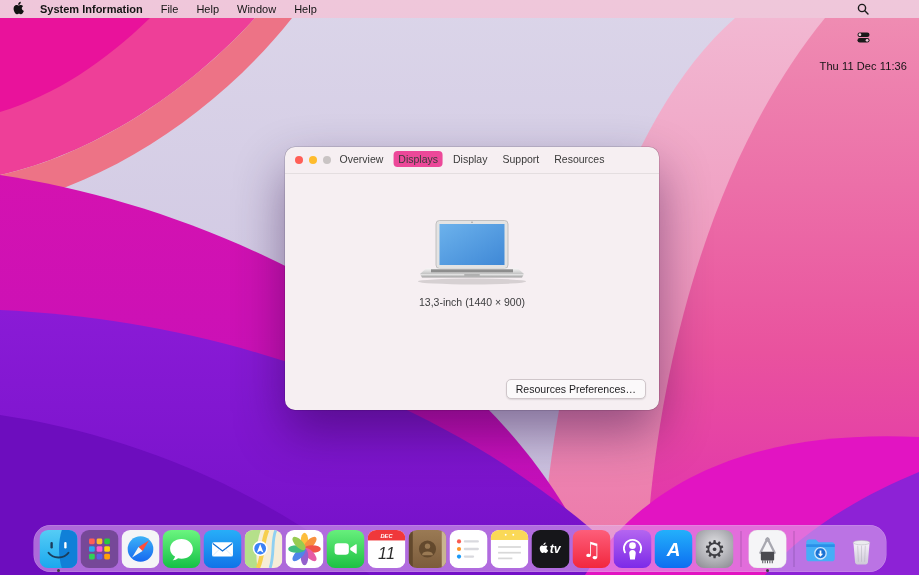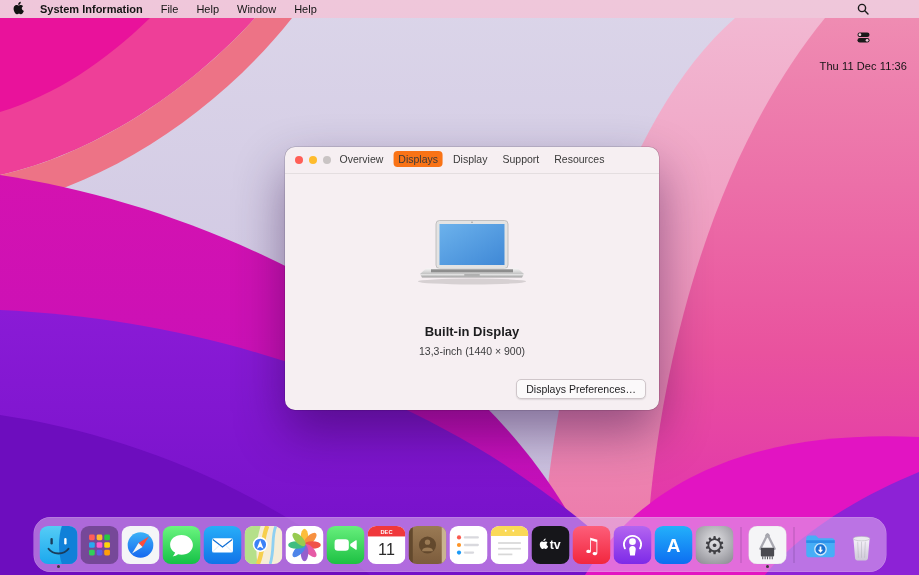--- a/index.html
+++ b/index.html
@@ -32,37 +32,38 @@
   .traffic{position:absolute;left:10px;top:9px;display:flex;gap:6px;}
   .tl{width:8px;height:8px;border-radius:50%;display:block;}
   .tl.red{background:#ff5f57;}
   .tl.yellow{background:#febc2e;}
   .tl.gray{background:#c9c4c4;}
   .tabs{
     position:absolute;left:50%;top:4px;transform:translateX(-50%);
     display:flex;gap:5px;align-items:center;white-space:nowrap;
   }
   .tab{font-size:10.5px;color:#3a3a3a;padding:2px 5px;border-radius:4px;}
-  .tab.selected{background:#f97316;}
+  .tab.selected{background:#ec4899;}
   .content{position:relative;height:236px;text-align:center;}
   .laptop{margin-top:46px;}
   .display-name{font-size:13px;font-weight:700;color:#1d1d1f;margin:34px 0 0 0;}
   .display-spec{font-size:10.5px;color:#3c3c3e;margin:6px 0 0 0;}
   .prefs-btn{
     position:absolute;right:13px;bottom:11px;
     font-family:inherit;font-size:10.5px;color:#1d1d1f;
     background:#fbf9fa;border:1px solid #cfc6ca;border-radius:5px;
     padding:3px 9px;box-shadow:0 1px 1.5px rgba(0,0,0,.1);
   }
   
   .dock{
     position:absolute;bottom:3px;left:50%;transform:translateX(-50%);z-index:40;
-    height:55px;display:flex;align-items:center;gap:3px;padding:0 6px;
+    height:47px;display:flex;align-items:center;gap:3px;padding:0 6px;
     background:rgba(226,182,240,0.55);border-radius:17px;
     box-shadow:inset 0 0 0 .5px rgba(255,255,255,.25);
+    font-style:italic;
   }
   .dicon{width:38px;height:38px;position:relative;flex:0 0 auto;}
   .dicon svg{width:38px;height:38px;display:block;}
   .dsep{width:1px;height:36px;background:rgba(60,30,80,0.25);margin:0 4px;flex:0 0 auto;}
   .run-dot{position:absolute;bottom:-4px;left:50%;transform:translateX(-50%);
     width:3px;height:3px;border-radius:50%;background:#3a3a3a;}
 </style>
 </head>
 <body>
 
@@ -183,23 +184,22 @@
       </defs>
       <ellipse cx="61" cy="61.5" rx="54" ry="3" fill="rgba(0,0,0,0.13)"></ellipse>
       <rect x="25" y="0.5" width="72" height="48" rx="3.5" fill="#e3e3e3" stroke="#b5b5b5" stroke-width="0.8"></rect>
       <rect x="28.5" y="4" width="65" height="41" fill="url(#scrB)"></rect>
       <circle cx="61" cy="2.3" r="0.8" fill="#9a9a9a"></circle>
       <polygon points="15,48.5 107,48.5 113,54 9,54" fill="url(#alu1)"></polygon>
       <rect x="20" y="49.3" width="82" height="3" fill="#7f7f7f" opacity="0.85"></rect>
       <polygon points="9,54 113,54 111,57.5 11,57.5" fill="url(#alu2)"></polygon>
       <rect x="53" y="54" width="16" height="2" rx="1" fill="#b0b0b0"></rect>
     </svg>
-    <h2 class="display-name">Built-in Display</h2>
     <p class="display-spec">13,3-inch (1440 × 900)</p>
-    <button class="prefs-btn">Displays Preferences…</button>
+    <button class="prefs-btn">Resources Preferences…</button>
   </div>
 </div>
 
 <div class="dock">
 
   <div class="dicon">
     <svg viewBox="0 0 40 40">
       <defs>
           <linearGradient id="gf1" x1="0" y1="0" x2="0" y2="1">
             <stop offset="0" stop-color="#55ccf5"></stop>

